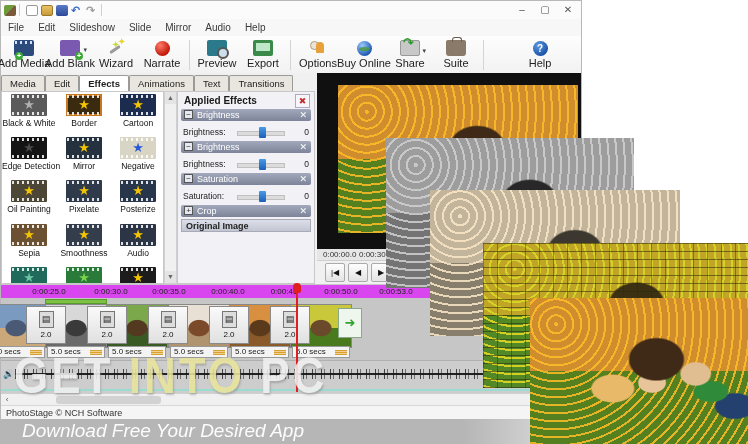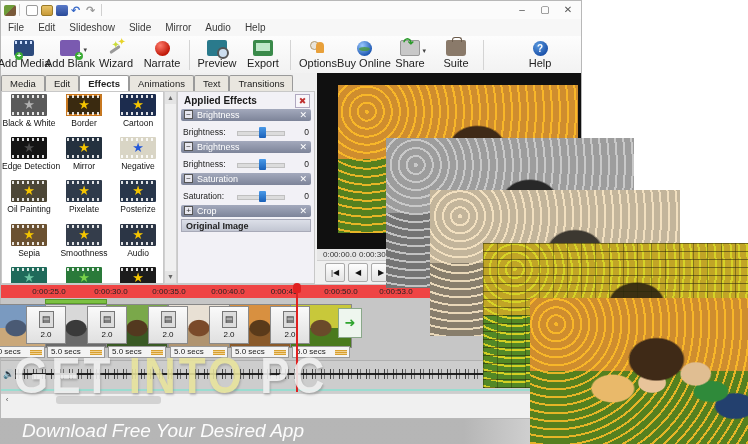--- a/index.html
+++ b/index.html
@@ -79,21 +79,21 @@
   .sec-row .knob{position:absolute;top:-5px;width:7px;height:11px;background:linear-gradient(#4a9ae8,#1a60b8);border-radius:1px;}
   .sec-row .val{position:absolute;right:2px;top:4px;font-size:8.5px;color:#222;}
   #orig-bar{position:absolute;left:3px;width:130px;height:13px;background:linear-gradient(#dcdfe8,#c2c6d2);border:1px solid #a8aab8;box-sizing:border-box;font-size:9px;font-weight:bold;color:#222;line-height:12px;padding-left:4px;}
   
   #preview{left:316px;top:72px;width:264px;height:176px;background:#101010;}
   #transport{left:316px;top:248px;width:264px;height:35px;background:#f0f0f0;}
   #time-row{position:absolute;left:0;top:0;width:100%;height:11px;background:#e6e6e6;border-bottom:1px solid #d0d0d0;font-size:8px;color:#333;}
   #cur-time{position:absolute;left:6px;top:1px;} #tot-time{position:absolute;left:42px;top:1px;}
   .pbtn{position:absolute;top:14px;width:18px;height:17px;background:linear-gradient(#fdfdfd,#e4e4e4);border:1px solid #aaa;font-size:8px;color:#111;text-align:center;line-height:17px;border-radius:2px;}
   
-  #ruler{left:0;top:283px;width:580px;height:14px;background:#ef4444;border-top:1px solid #c8c8c8;border-bottom:1px solid #b8b8b8;}
+  #ruler{left:0;top:283px;width:580px;height:14px;background:#d946ef;border-top:1px solid #c8c8c8;border-bottom:1px solid #b8b8b8;}
   .rtick{position:absolute;top:2px;font-size:8px;color:#222;transform:translateX(-50%);}
   #slides-track{left:0;top:297px;width:580px;height:62px;background:#c6c6c6;}
   .slide{position:absolute;top:6px;width:62px;height:44px;border:1px solid #888;box-sizing:border-box;}
   .slide-sel{position:absolute;top:1px;height:5px;background:#7cc142;border:1px solid #5a9a2a;box-sizing:border-box;}
   .trans{position:absolute;top:8px;width:40px;height:38px;background:linear-gradient(#fafafa,#e0e0e0);border:1px solid #8a8a8a;box-sizing:border-box;text-align:center;}
   .trans .tico{display:inline-block;margin-top:4px;width:13px;height:15px;background:#ddd;border:1px solid #777;font-size:9px;line-height:15px;color:#222;}
   .trans .tdur{font-size:8px;color:#111;margin-top:2px;}
   .chip{position:absolute;top:48px;height:12px;width:58px;background:#f4f4f4;border:1px solid #999;box-sizing:border-box;font-size:8px;color:#222;line-height:10px;padding-left:3px;}
   .chip::after{content:"";position:absolute;right:2px;top:3px;width:12px;height:5px;background:repeating-linear-gradient(0deg,#d8a030 0 1px,#f0d090 1px 2px);}
   #adv-btn{position:absolute;top:10px;width:24px;height:30px;background:#eef6ee;border:1px solid #8aa88a;box-sizing:border-box;text-align:center;line-height:28px;color:#2fa52f;font-size:13px;font-weight:bold;}
@@ -408,20 +408,21 @@
     <span id="spk">🔊</span>
     <div id="wave"></div>
   </div>
   <div id="teal-line" class="abs"></div>
 
   <div id="hscroll" class="abs">
     <span id="hs-left">‹</span>
     <span id="hs-thumb"></span>
   </div>
 
+  <div id="statusbar" class="abs">PhotoStage © NCH Software</div>
 </div>
 
 <div id="playhead-line" class="abs" style="left:296px;"></div>
 <div id="playhead-pin" class="abs" style="left:296px;"></div>
 
 <div class="abs photo" style="left:338px;top:85px;width:240px;height:148px;z-index:2;">
     <div class="photo-art"></div>
   </div>
 <div class="abs photo bw" style="left:386px;top:138px;width:248px;height:150px;z-index:8;">
     <div class="photo-art"></div>

